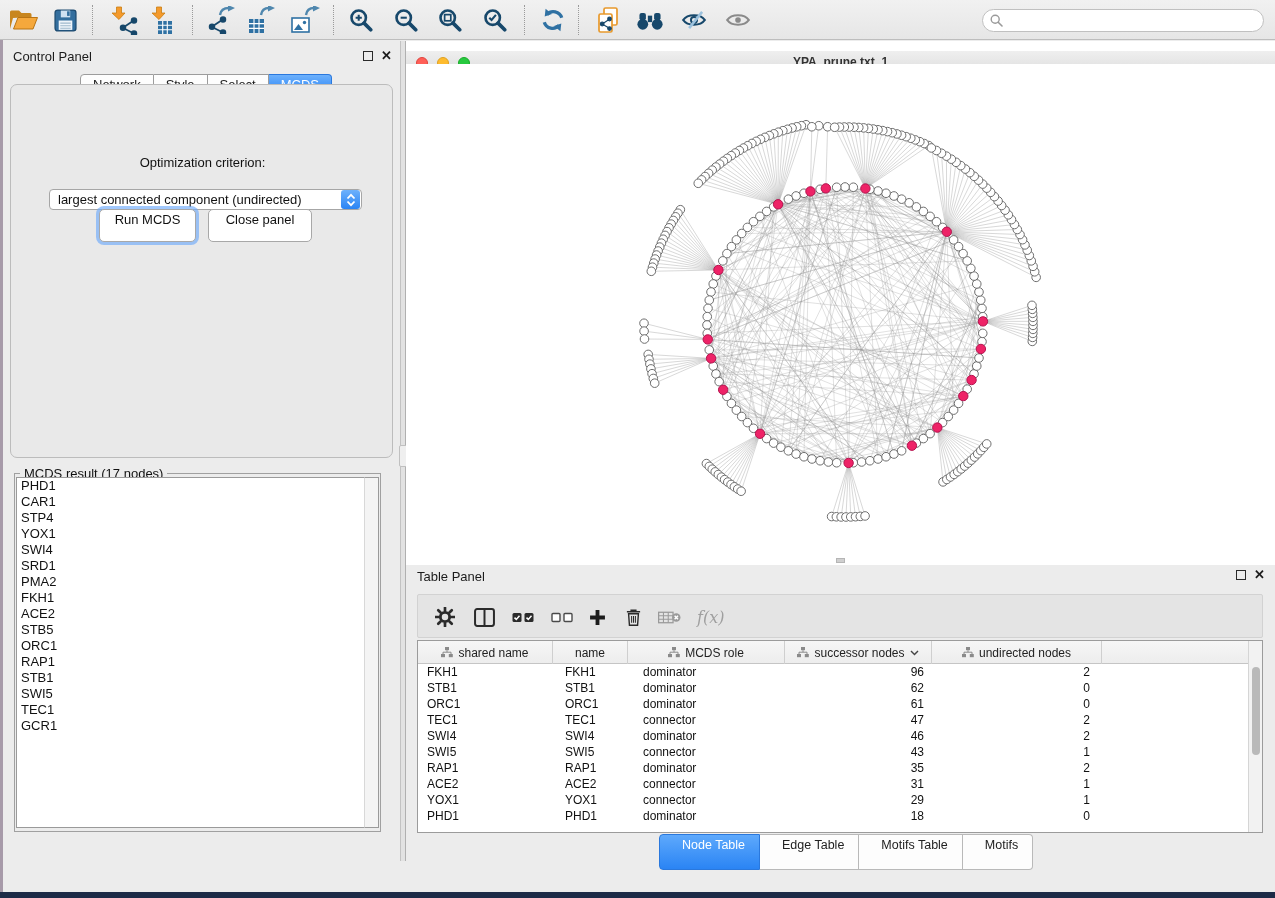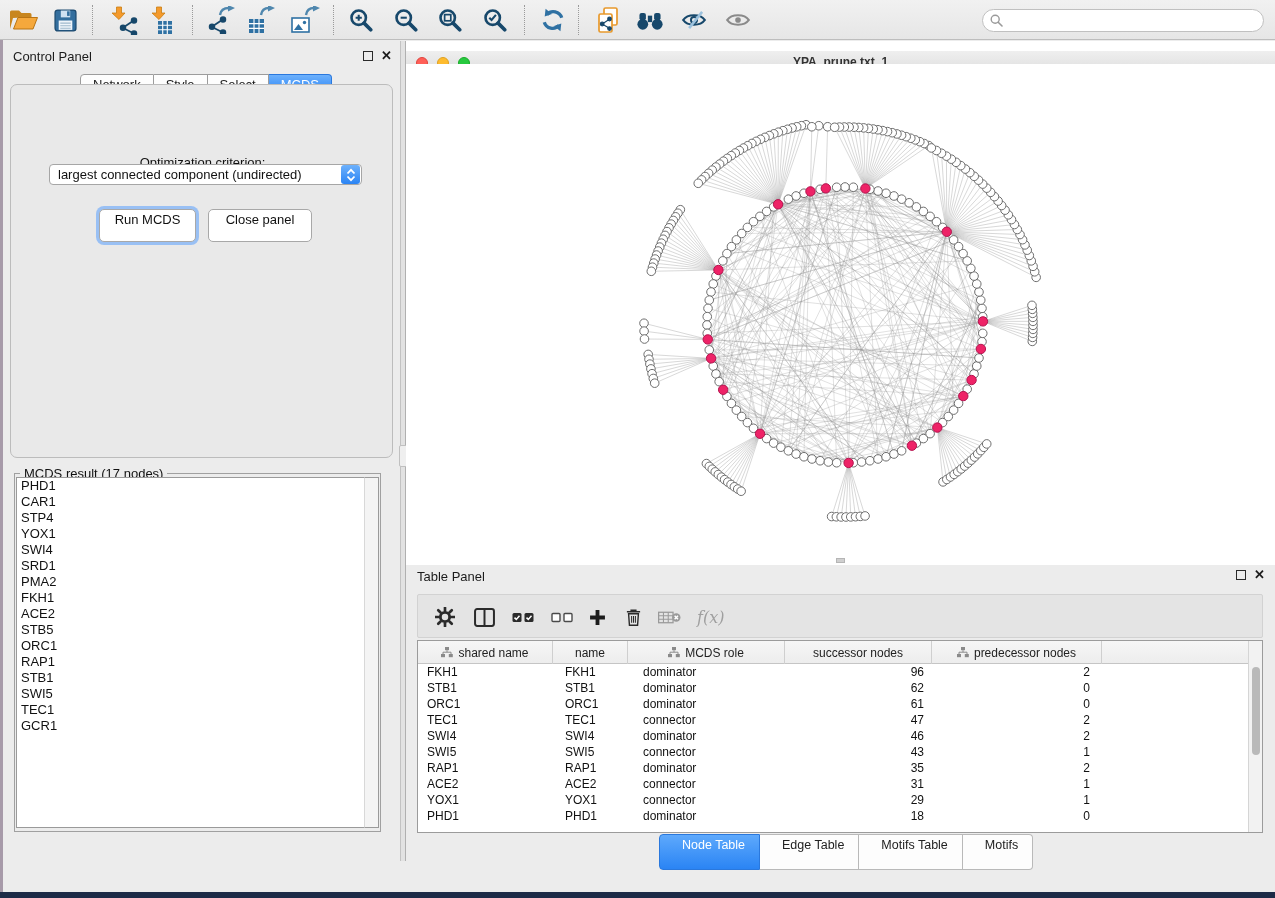--- a/index.html
+++ b/index.html
@@ -31,21 +31,21 @@
   .cp-tabs { position:absolute; left:77px; top:33px; display:flex; height:20px; }
   .cp-tab { border:1px solid #9c9c9c; border-left:none; background:#fdfdfd; color:#1c1c1c;
             font-size:13px; padding:2px 12px 0 12px; height:20px; }
   .cp-tab:first-child { border-left:1px solid #9c9c9c; border-radius:4px 0 0 4px; }
   .cp-tab:last-child { border-radius:0 4px 4px 0; }
   .cp-tab.active { background:linear-gradient(#6db1fc,#2a84f4); color:#fff; border-color:#2a78dd; }
 
   .cp-box { position:absolute; left:7px; top:43px; width:383px; height:374px; background:#e9e9e9;
             border:1px solid #bcbcbc; border-radius:7px; }
   .opt-label { position:absolute; left:0; top:70px; width:383px; text-align:center; font-size:13px; color:#111; }
-  .opt-select { position:absolute; left:38px; top:79px; width:313px; height:21px; background:#fff;
+  .opt-select { position:absolute; left:38px; top:104px; width:313px; height:21px; background:#fff;
                 border:1px solid #a6a6a6; border-radius:4px; display:flex; align-items:center; }
   .opt-select .sel-text { font-size:13px; color:#111; padding-left:8px; flex:1; white-space:nowrap; }
   .stepper { width:19px; height:19px; margin-right:1px; border-radius:3px;
              background:linear-gradient(#6db1fc,#2a84f4); position:relative; }
   .stepper svg { position:absolute; left:3.5px; top:2.5px; }
   .cp-btn { position:absolute; top:124px; height:33px; background:#fff; border:1px solid #a8a8a8;
             border-radius:5px; font-size:13px; color:#111; text-align:center; line-height:19px; }
   .run-btn { left:88px; width:97px; box-shadow:0 0 0 3px rgba(110,170,250,.65); }
   .closep-btn { left:197px; width:104px; }
 
@@ -86,21 +86,21 @@
   .nt-headrow { position:absolute; left:0; top:0; width:831px; height:23px; display:flex;
                 background:linear-gradient(#f6f6f6,#ededed); border-bottom:1px solid #c5c5c5; font-size:12px; color:#222; }
   .th { display:flex; align-items:center; justify-content:center; gap:5px; border-right:1px solid #cfcfcf; height:23px; position:relative; }
   .th:last-child { border-right:none; }
   .nt-body { position:absolute; left:0; top:23px; width:831px; }
   .nt-row { display:flex; height:16px; font-size:12px; color:#111; }
   .td { height:16px; line-height:16px; overflow:hidden; }
   .c0 { width:135px; padding-left:9px; }
   .c1 { width:75px;  padding-left:12px; }
   .c2 { width:157px; padding-left:15px; }
-  .c3 { width:147px; text-align:right; padding-right:8px;flex-direction:column; }
+  .c3 { width:147px; text-align:right; padding-right:8px; }
   .c4 { width:170px; text-align:right; padding-right:12px; }
   .c5 { flex:1; }
   .th.c0,.th.c1,.th.c2,.th.c3,.th.c4 { padding:0; text-align:center; }
   .nt-scroll { position:absolute; right:0; top:0; width:14px; height:191px; background:#f2f2f2; border-left:1px solid #d5d5d5; }
   .nt-thumb { position:absolute; left:2.5px; top:26px; width:8px; height:88px; background:#b9b9b9; border-radius:4px; }
 
   .tbl-tabs { position:absolute; left:253px; top:269px; display:flex; height:22px; }
   .tbl-tab { border:1px solid #b9b9b9; border-left:none; background:#fdfdfd; color:#222; font-size:12.5px;
              padding:3px 14px 0 22px; height:36px; }
   .tbl-tab:first-child { border-left:1px solid #b9b9b9; border-radius:4px 0 0 4px; }
@@ -1137,21 +1137,21 @@
               <path d="M1 1 L4.5 4.6 L8 1" stroke="#444" stroke-width="1.4" fill="none"></path>
             </svg>
         </div>
         <div class="th c4">
           <svg width="12" height="11" viewBox="0 0 12 11">
               <rect x="4" y="0" width="4" height="3.2" fill="#8a8a8a"></rect>
               <rect x="0" y="7" width="4" height="3.2" fill="#8a8a8a"></rect>
               <rect x="7.8" y="7" width="4" height="3.2" fill="#8a8a8a"></rect>
               <path d="M6 3.2 V5.2 M2 7 V5.2 H10 V7" stroke="#8a8a8a" stroke-width="1" fill="none"></path>
             </svg>
-          <span>predecessor nodes</span>
+          <span>undirected nodes</span>
         </div>
         <div class="th c5"></div>
       </div>
       <div class="nt-body">
           <div class="nt-row">
             <div class="td c0">FKH1</div>
             <div class="td c1">FKH1</div>
             <div class="td c2">dominator</div>
             <div class="td c3">96</div>
             <div class="td c4">2</div>

